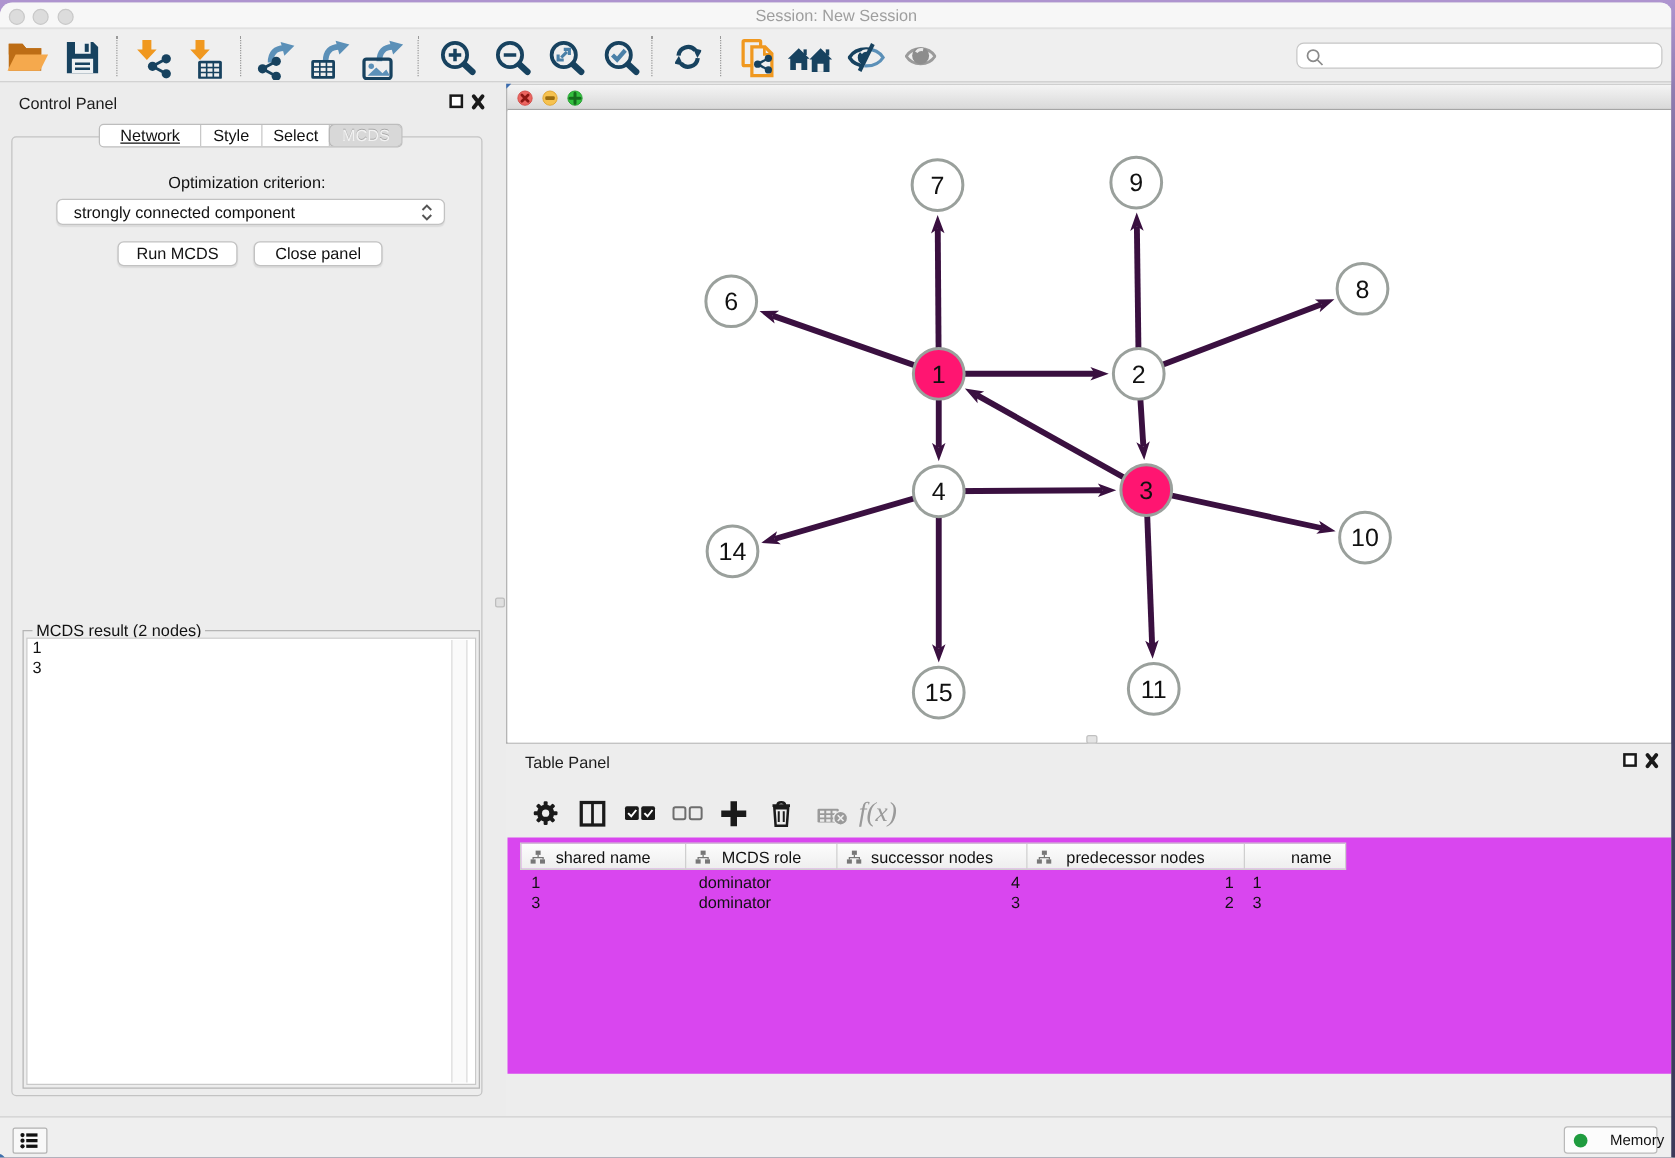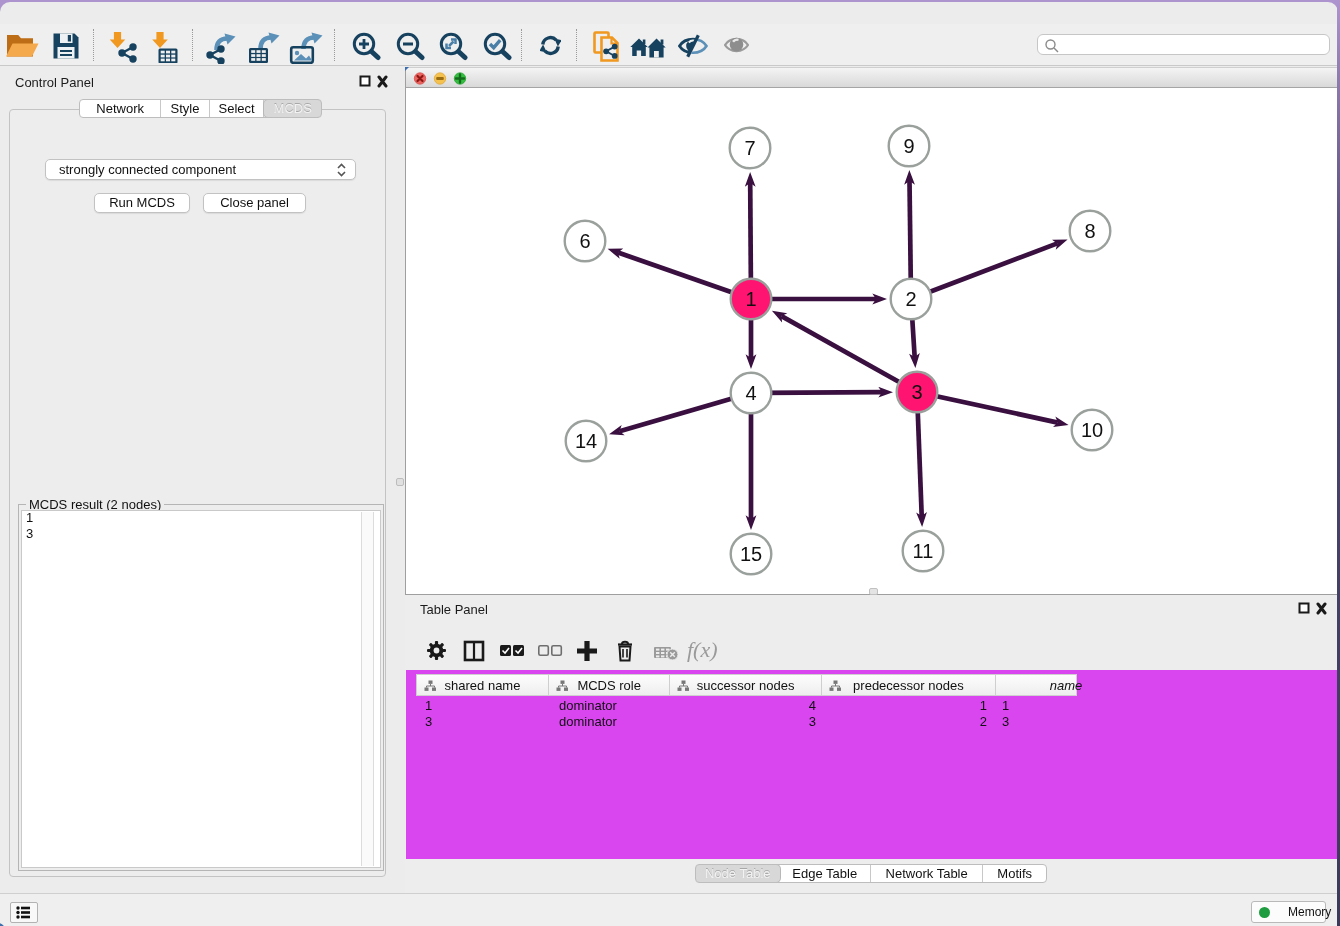--- a/index.html
+++ b/index.html
@@ -93,20 +93,26 @@
 .memdot { position:absolute; left:7px; top:5px; width:11px; height:11px; border-radius:50%;
   background:#1f9c3f; }
 .bluedot { position:absolute; left:-9px; top:921px; width:14px; height:14px; border-radius:50%;
   background:#3f6fad; }
 </style>
 </head>
 <body>
 <div class="desktop-top"></div>
 <div class="window">
 
+  <div class="titlebar">
+    <div class="tl" style="left:7px;"></div>
+    <div class="tl" style="left:26px;"></div>
+    <div class="tl" style="left:46px;"></div>
+    <div class="title">Session: New Session</div>
+  </div>
 
   <div class="toolbar" id="toolbar">
 <svg class="ticon" style="left:5px;top:7px" width="35" height="30" viewBox="0 0 35 30">
         <path d="M2,4 h11 l3,3.5 h12 v5 H2 z" fill="#bd6d15"></path>
         <path d="M2,4 h11 l3,3.5 h12 v18 H2 z" fill="#bd6d15"></path>
         <path d="M7.5,12.5 h26 l-6.5,13 H1 z" fill="#f5a94d"></path>
       </svg>
 <svg class="ticon" style="left:51px;top:7px" width="30" height="30" viewBox="0 0 30 30">
         <path d="M2.5,2.5 h21 l4,4 v21 h-25 z" fill="#17425f"></path>
         <rect x="9" y="2.5" width="12.5" height="9.5" fill="#eef1f3"></rect>
@@ -274,38 +280,39 @@
 
 </div>
 
   <div class="cpanel">
     <div class="cphead">Control Panel</div>
     <svg style="position:absolute;left:359px;top:9px;" width="32" height="13" viewBox="0 0 32 13">
       <rect x="1.5" y="1.5" width="9" height="9" fill="#fff" stroke="#1a1a1a" stroke-width="2"></rect>
       <path d="M20 2 L27 11 M27 2 L20 11" stroke="#1a1a1a" stroke-width="3" stroke-linecap="round"></path>
     </svg>
     <div class="panelbody">
+      <div class="optlabel">Optimization criterion:</div>
       <div class="combo">strongly connected component
         <svg style="position:absolute;right:8px;top:3px;" width="11" height="14" viewBox="0 0 11 14">
           <path d="M2 5 L5.5 1.5 L9 5" fill="none" stroke="#555" stroke-width="1.6"></path>
           <path d="M2 9 L5.5 12.5 L9 9" fill="none" stroke="#555" stroke-width="1.6"></path>
         </svg>
       </div>
       <div class="btn" style="left:84px;top:83px;width:96px;">Run MCDS</div>
       <div class="btn" style="left:193px;top:83px;width:103px;">Close panel</div>
       <div class="groupbox">
         <div class="grouplegend">MCDS result (2 nodes)</div>
         <div class="groupwhite">
           <div class="gsb"></div>
           <div class="gtext">1<br>3</div>
         </div>
       </div>
     </div>
     <div class="tabs" style="left:79px; top:33px; width:243px;">
-      <div class="tab" style="width:89px;">Network</div>
+      <div class="tab" style="width:89px;text-decoration:underline;">Network</div>
       <div class="tab" style="width:53px;">Style</div>
       <div class="tab" style="width:60px;">Select</div>
       <div class="tab sel" style="width:62px;">MCDS</div>
     </div>
   </div>
   <div class="vsplit">
       <div class="vhandle"></div>
     </div>
 
   <div class="netframe">
@@ -466,41 +473,35 @@
           </div>
           <div class="thcell" style="left:404.9px;width:174.0px;">
             <svg width="13" height="12" viewBox="0 0 13 12">
               <rect x="4.5" y="0.5" width="4" height="3.4" fill="#777"></rect>
               <rect x="0.5" y="7.5" width="4" height="3.4" fill="#777"></rect>
               <rect x="8" y="7.5" width="4" height="3.4" fill="#777"></rect>
               <path d="M6.5,4 v2 M2.5,7.5 v-1.5 h8 v1.5" stroke="#777" fill="none" stroke-width="1"></path>
             </svg>
             <span>predecessor nodes</span>
           </div>
-          <div class="thcell" style="left:608px;width:82.1px;font-style:italic;">
+          <div class="thcell" style="left:591px;width:82.1px;">
             <span>name</span>
           </div>
         </div>
         <div class="trow" style="left:19px;top:28px;">1</div>
         <div class="trow" style="left:153px;top:28px;">dominator</div>
         <div class="trow" style="left:330px;top:28px;width:80px;text-align:right;">4</div>
         <div class="trow" style="left:500px;top:28px;width:81px;text-align:right;">1</div>
         <div class="trow" style="left:596px;top:28px;">1</div>
         <div class="trow" style="left:19px;top:44px;">3</div>
         <div class="trow" style="left:153px;top:44px;">dominator</div>
         <div class="trow" style="left:330px;top:44px;width:80px;text-align:right;">3</div>
         <div class="trow" style="left:500px;top:44px;width:81px;text-align:right;">2</div>
         <div class="trow" style="left:596px;top:44px;">3</div>
 </div>
-    <div class="tabs" style="left:290px; top:269px; width:352px;">
-      <div class="tab sel" style="width:84px;">Node Table</div>
-      <div class="tab" style="width:92px;">Edge Table</div>
-      <div class="tab" style="width:113px;">Network Table</div>
-      <div class="tab" style="width:63px;">Motifs</div>
-    </div>
   </div>
 
   <div class="statusbar">
     <div class="listbtn">
       <svg width="26" height="19" viewBox="0 0 26 19">
         <circle cx="7" cy="5" r="1.7" fill="#111"></circle>
         <circle cx="7" cy="9.5" r="1.7" fill="#111"></circle>
         <circle cx="7" cy="14" r="1.7" fill="#111"></circle>
         <rect x="10" y="3.7" width="9" height="2.6" fill="#111"></rect>
         <rect x="10" y="8.2" width="9" height="2.6" fill="#111"></rect>

